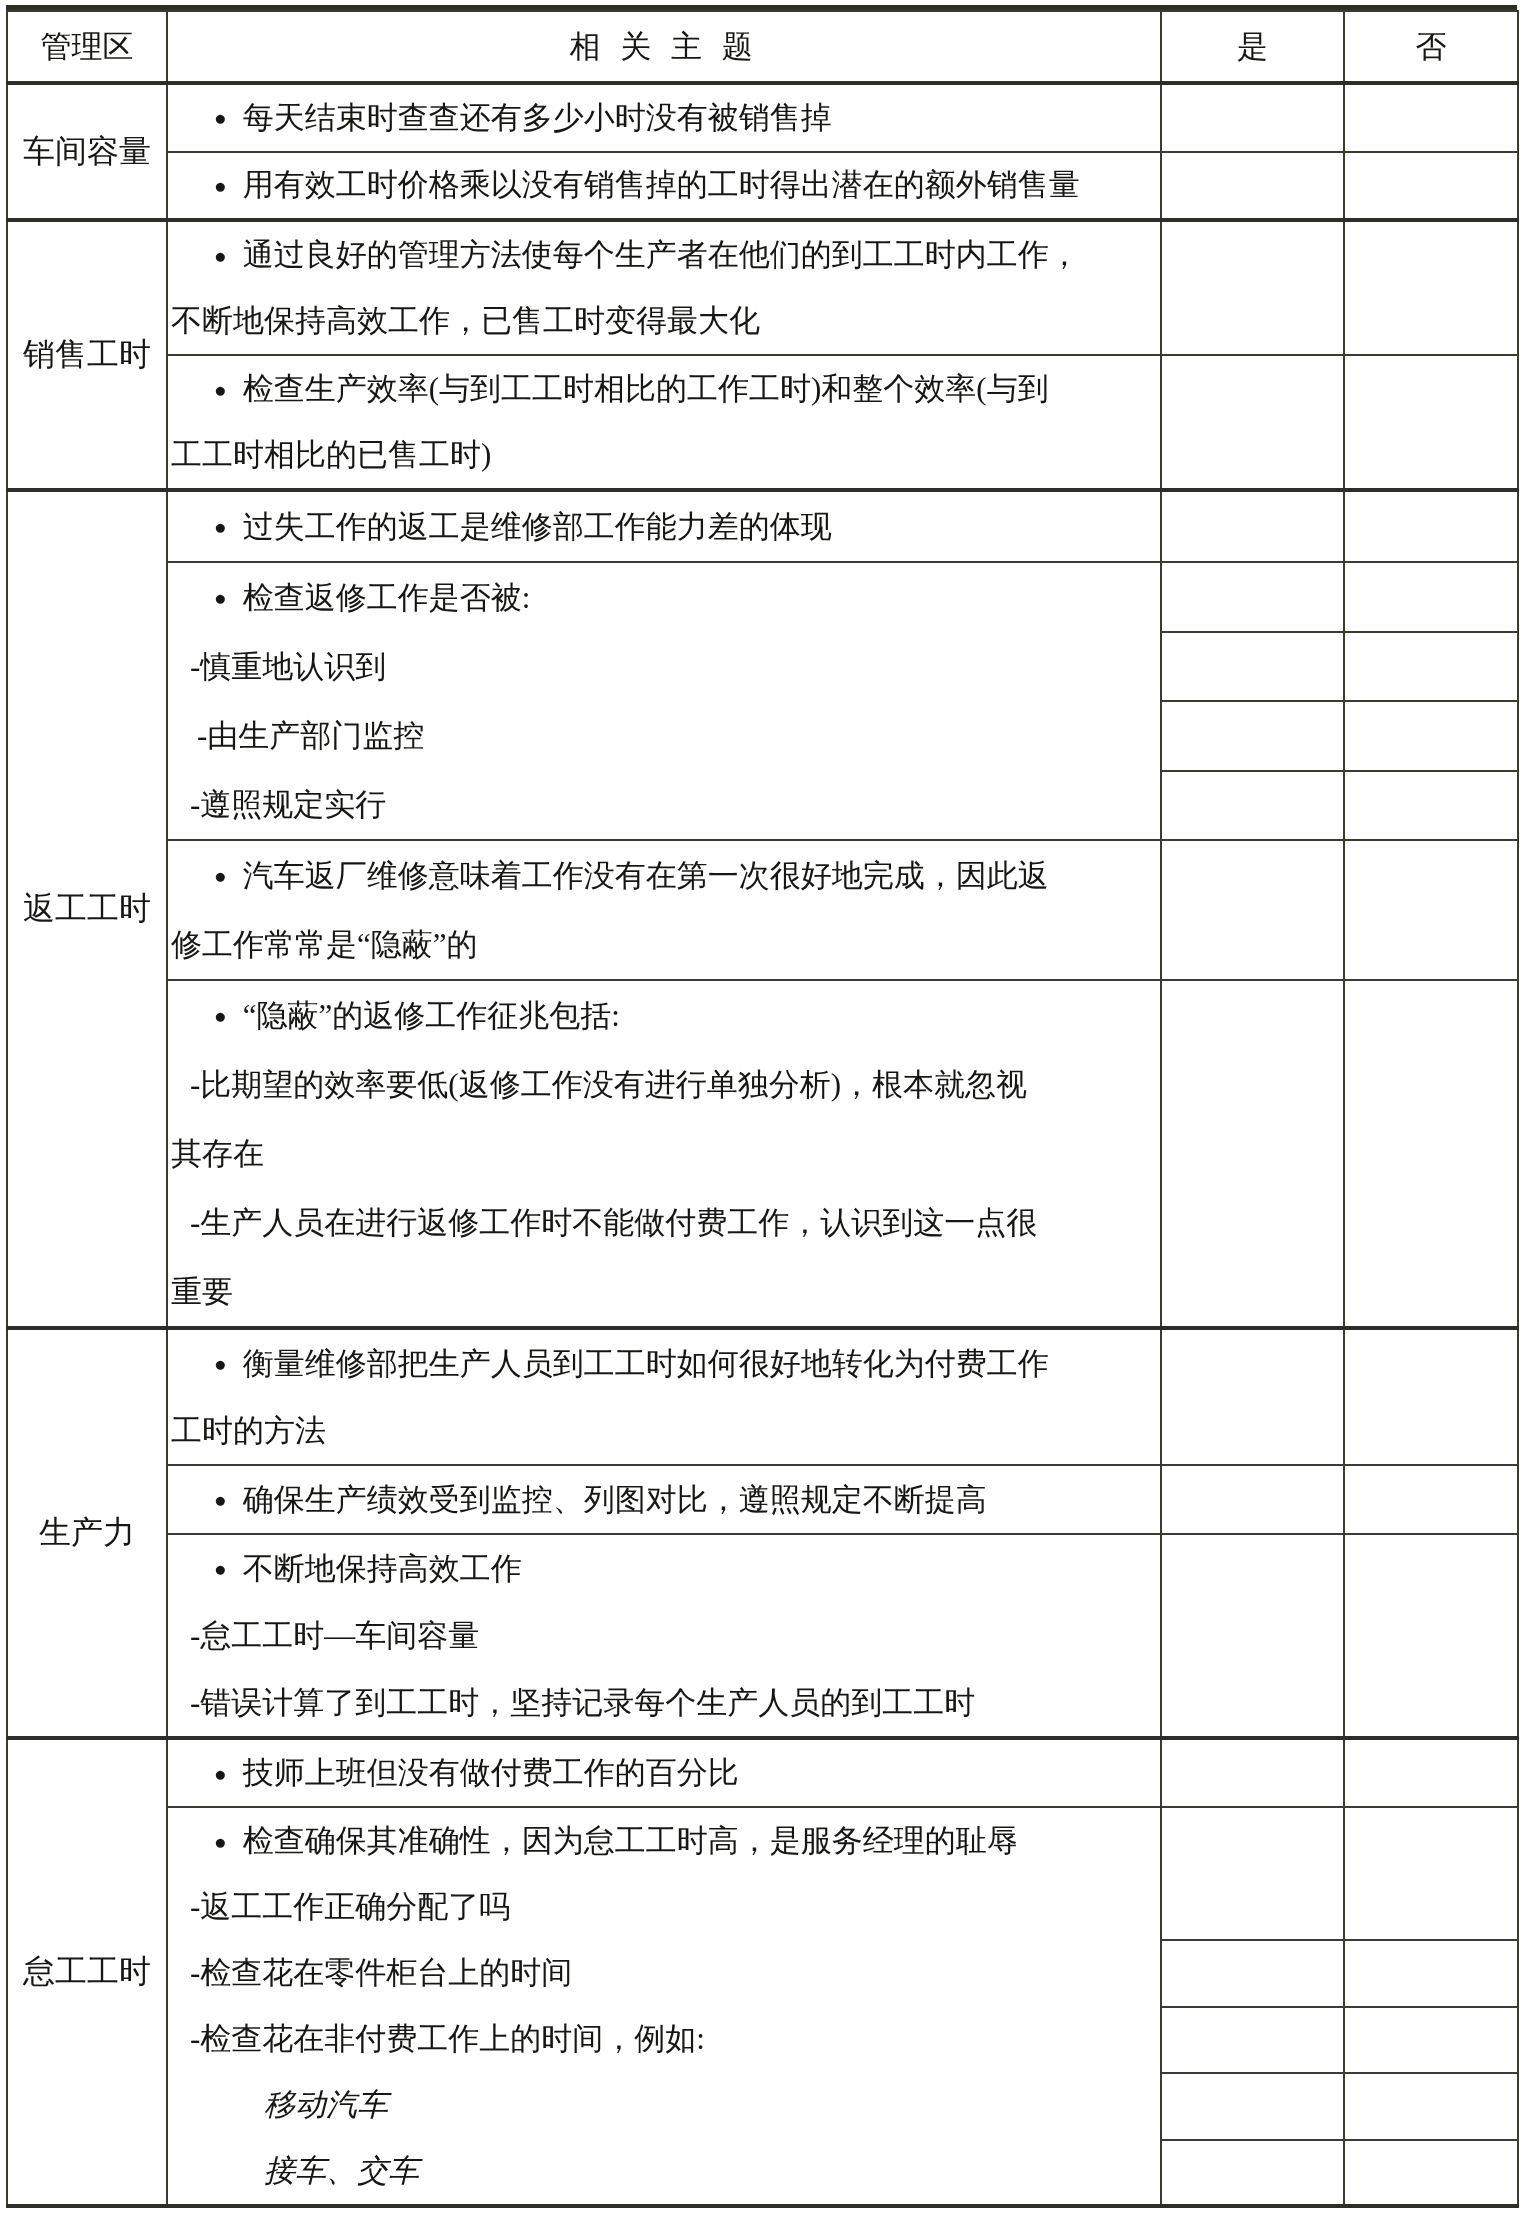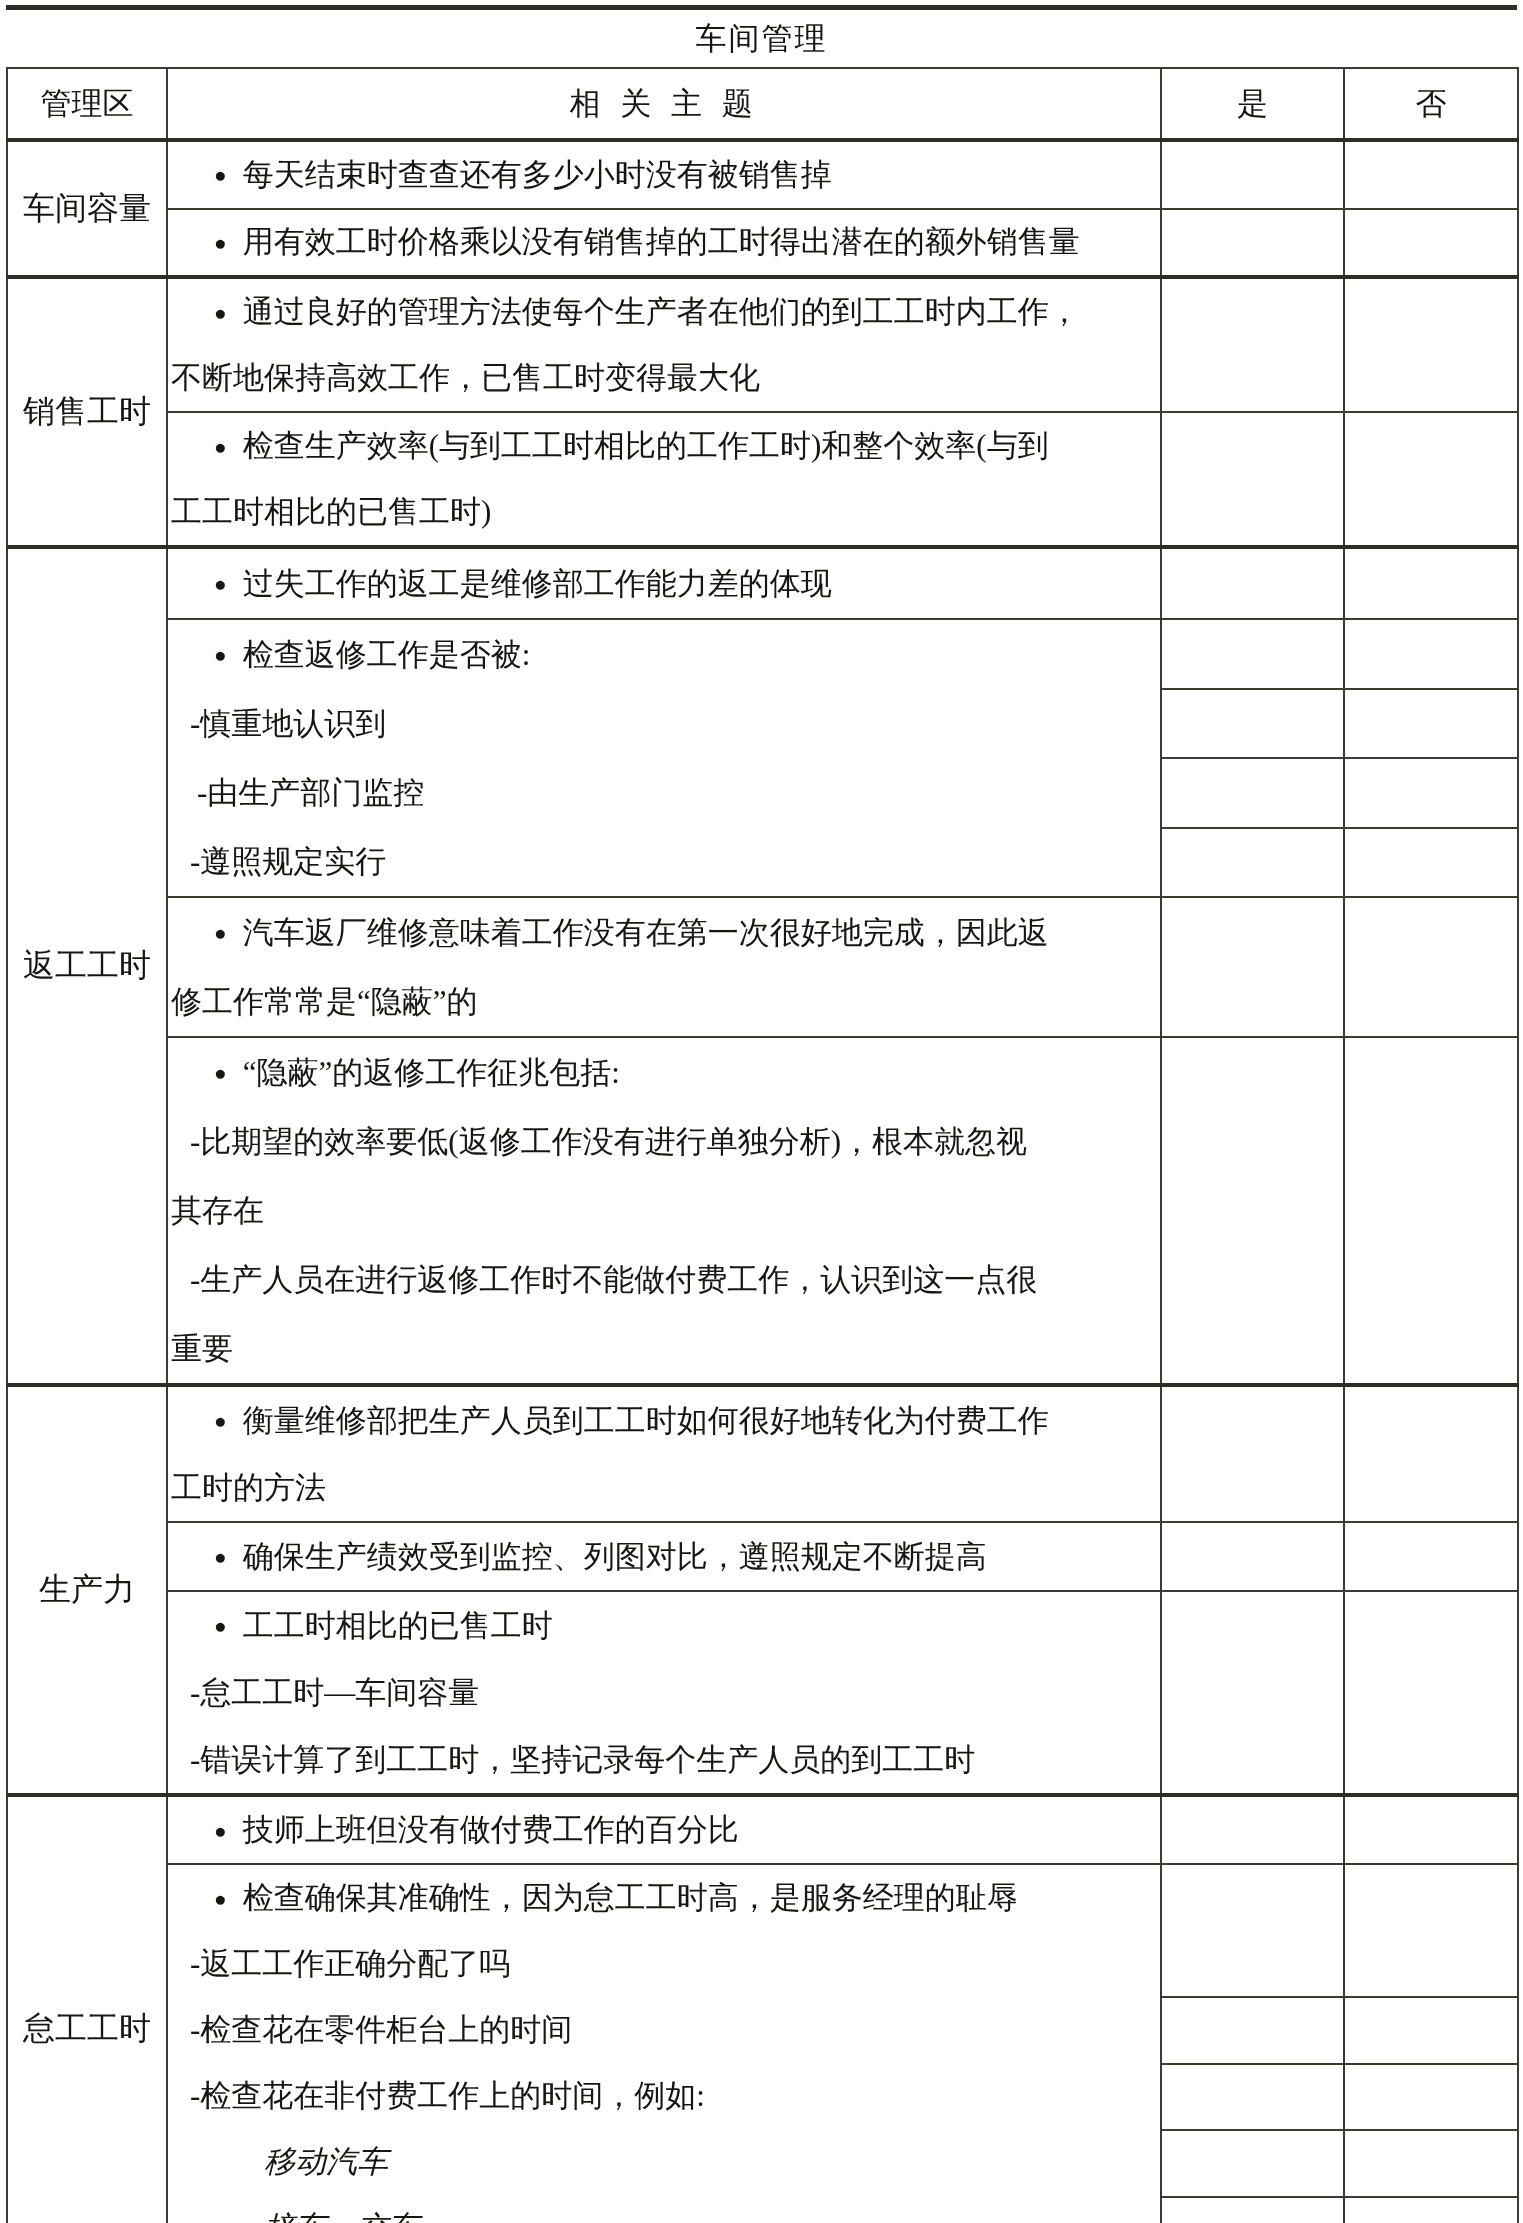--- a/index.html
+++ b/index.html
@@ -88,21 +88,20 @@
     font-size: 21px;
     margin-right: 16px;
     position: relative;
     top: 1px;
   }
 </style>
 </head>
 <body>
 
 <div class="sheet">
-  <div class="doc-title">车间管理</div>
   <table class="checklist" id="checklist">
     <colgroup>
       <col class="c-area">
       <col class="c-topic">
       <col class="c-yes">
       <col class="c-no">
     </colgroup>
     <thead>
       <tr class="header-row">
         <th class="h-area">管理区</th>
@@ -266,21 +265,21 @@
               <span>确保生产绩效受到监控、列图对比，遵照规定不断提高</span>
             </div>
           </td>
           <td class="answer-cell" rowspan="1"></td>
           <td class="answer-cell" rowspan="1"></td>
         </tr>
         <tr style="height: 67px;">
           <td class="topic-cell" rowspan="3">
             <div class="line bullet" style="height: 67px;">
               <span class="bullet-glyph">●</span>
-              <span>工工时相比的已售工时</span>
+              <span>不断地保持高效工作</span>
             </div>
             <div class="line dash" style="height: 67px;">
               <span>-怠工工时—车间容量</span>
             </div>
             <div class="line dash" style="height: 67px;">
               <span>-错误计算了到工工时，坚持记录每个生产人员的到工工时</span>
             </div>
           </td>
           <td class="answer-cell" rowspan="3"></td>
           <td class="answer-cell" rowspan="3"></td>

